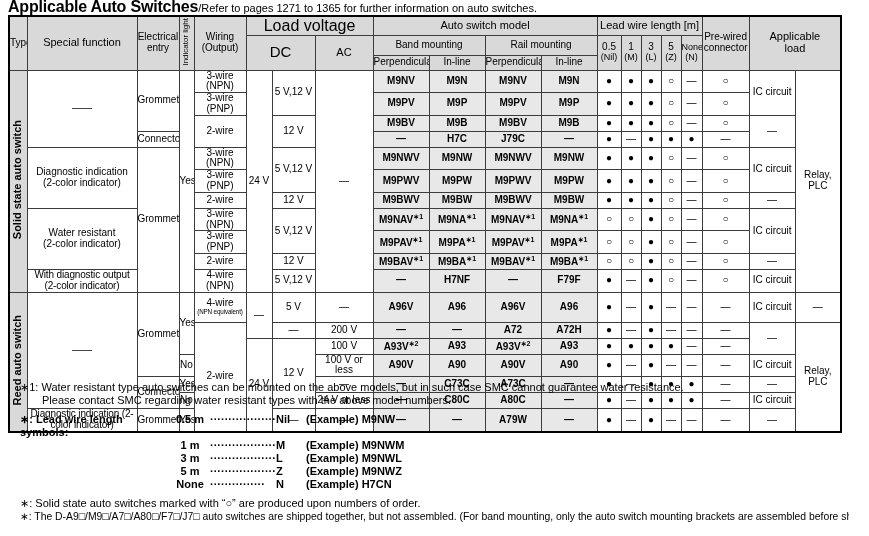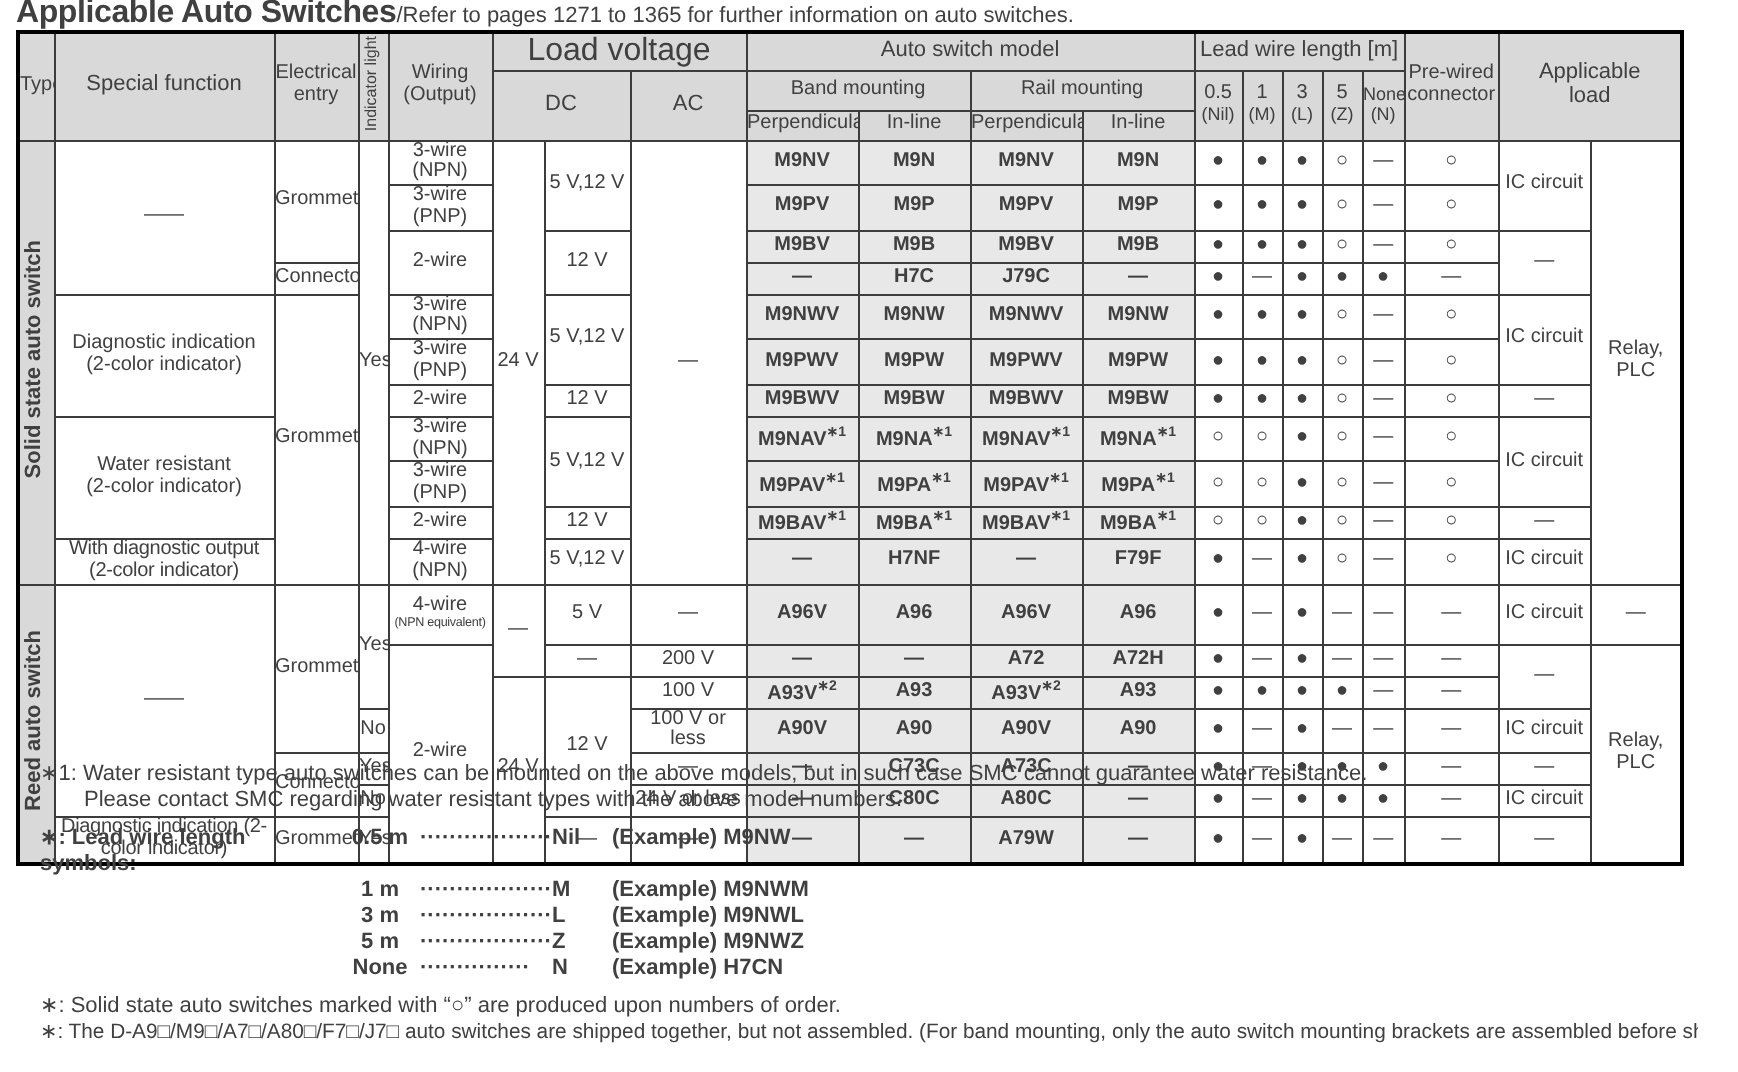--- a/index.html
+++ b/index.html
@@ -1,16 +1,16 @@
 <!DOCTYPE html>
 <html><head>
 <meta charset="utf-8">
 <style>
   html,body{margin:0;padding:0;background:#fff;}
-  .page{position:relative;width:849px;height:536px;background:#fff;font-family:"Liberation Sans",sans-serif;color:#404040;overflow:hidden;}
+  .page{position:relative;width:849px;height:536px;background:#fff;font-family:"Liberation Sans",sans-serif;color:#000000;overflow:hidden;}
   .title{position:absolute;left:8px;top:-2px;white-space:nowrap;}
   .title .main{font-size:16px;font-weight:bold;letter-spacing:-0.2px;}
   .title .sub{font-size:11px;}
   table.sw{position:absolute;left:8px;top:15px;width:832px;border-collapse:collapse;table-layout:fixed;border:2px solid #000;}
   table.sw td{border:1px solid #3c3c3c;padding:0;text-align:center;vertical-align:middle;font-size:10px;line-height:1.08;overflow:hidden;}
   .g{background:#d9d9d9;}
   .m{background:#e8e8e8;font-weight:bold;font-size:10.5px;}
   .m sup{font-size:7px;font-weight:bold;}
   .pre{white-space:pre-line;}
   .s8{font-size:8px;}
@@ -78,21 +78,21 @@
 (Output)</td>
       <td colspan="3" class="g" style="font-size:16px">Load voltage</td>
       <td colspan="4" class="g" style="font-size:11px">Auto switch model</td>
       <td colspan="5" class="g" style="font-size:11px">Lead wire length [m]</td>
       <td rowspan="3" class="g pre s9">Pre-wired
 connector</td>
       <td rowspan="3" colspan="2" class="g pre" style="font-size:11px">Applicable
 load</td>
     </tr>
     <tr style="height:20px">
-      <td colspan="2" rowspan="2" class="g" style="font-size:11px">DC</td>
+      <td colspan="2" rowspan="2" class="g" style="font-size:15px">DC</td>
       <td rowspan="2" class="g" style="font-size:11px">AC</td>
       <td colspan="2" class="g s95">Band mounting</td>
       <td colspan="2" class="g s95">Rail mounting</td>
       <td rowspan="2" class="g">
             <div>0.5</div>
             <div class="s9">(Nil)</div>
           </td>
       <td rowspan="2" class="g">
             <div>1</div>
             <div class="s9">(M)</div>

